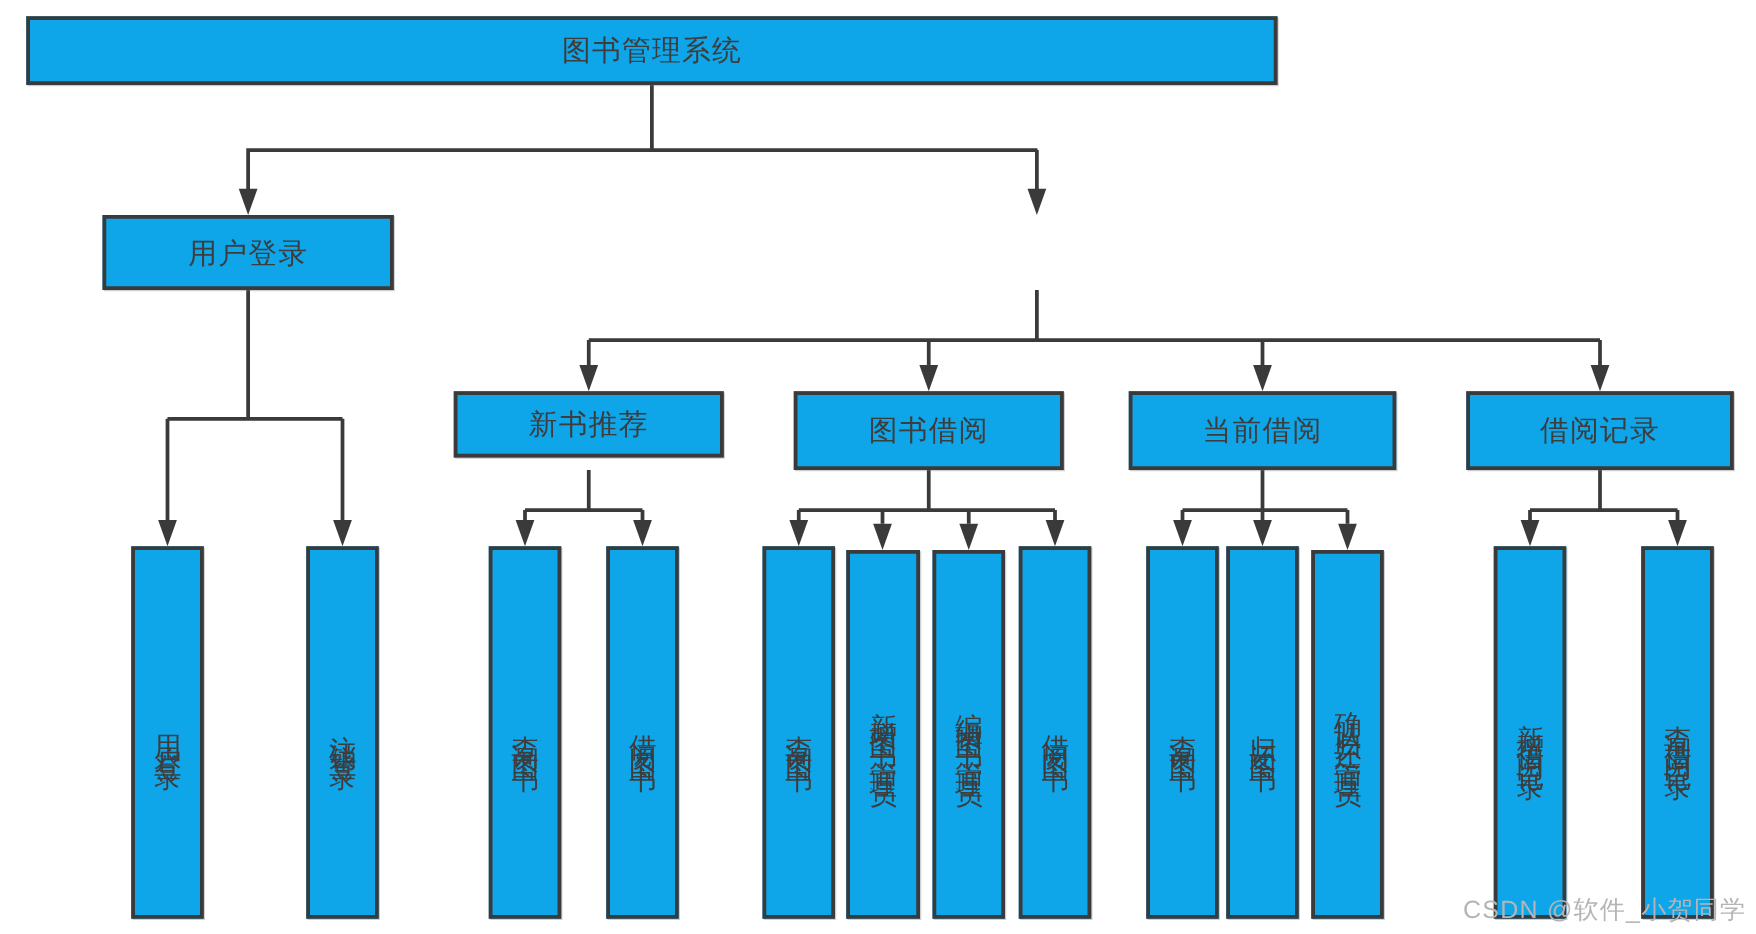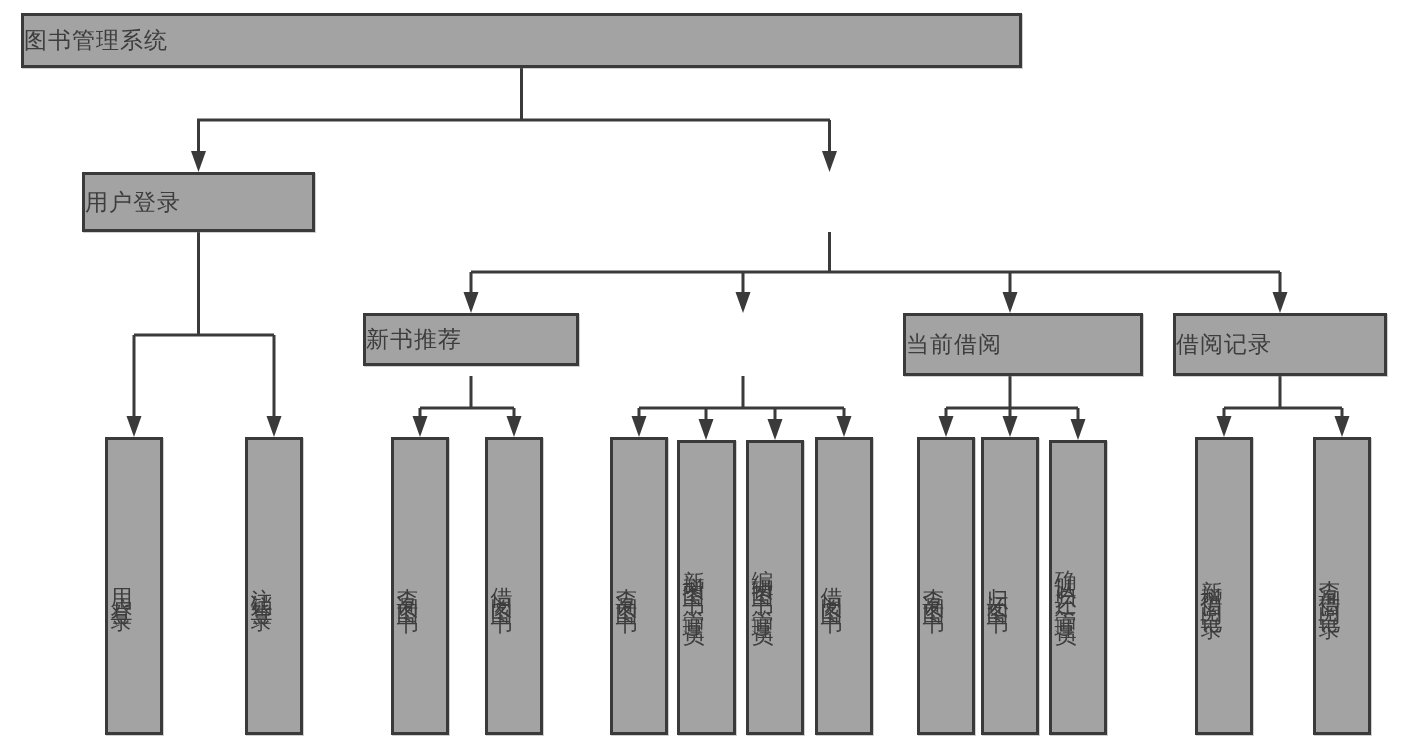--- a/index.html
+++ b/index.html
@@ -16,25 +16,26 @@
     overflow: hidden;
   }
   svg.connectors {
     position: absolute;
     left: 0;
     top: 0;
     pointer-events: none;
   }
   .node {
     position: absolute;
-    background: #a3a3a3;
+    background: #0ea5e9;
     border: 3px solid #3a3a3a;
     box-sizing: border-box;
     display: flex;
     align-items: center;
+    justify-content: center;
     color: #3d3d3d;
     box-shadow: 1px 1px 0 rgba(120,120,120,0.35);
     font-family: Liberation Serif, serif;
   }
   .node.h .label {
     font-size: 23px;
     letter-spacing: 1px;
     white-space: nowrap;
   }
   .node.v .label {
@@ -96,21 +97,24 @@
     <span class="label">图书管理系统</span>
   </div>
 
   <div class="node h" style="left:82px; top:172px; width:233px; height:60px">
     <span class="label">用户登录</span>
   </div>
 
   <div class="node h" style="left:363px; top:313px; width:216px; height:53px">
     <span class="label">新书推荐</span>
   </div>
-  <div class="node h" style="left:903px; top:313px; width:240px; height:63px">
+  <div class="node h" style="left:635px; top:313px; width:216px; height:63px">
+    <span class="label">图书借阅</span>
+  </div>
+  <div class="node h" style="left:903px; top:313px; width:214px; height:63px">
     <span class="label">当前借阅</span>
   </div>
   <div class="node h" style="left:1173px; top:313px; width:214px; height:63px">
     <span class="label">借阅记录</span>
   </div>
 
   <div class="node v" style="left:105px; top:437px; width:58px; height:298px">
     <span class="label">用户登录</span>
   </div>
   <div class="node v" style="left:245px; top:437px; width:58px; height:298px">
@@ -147,14 +151,15 @@
     <span class="label">确认归还（管理员）</span>
   </div>
 
   <div class="node v" style="left:1195px; top:437px; width:58px; height:298px">
     <span class="label">新增借阅记录</span>
   </div>
   <div class="node v" style="left:1313px; top:437px; width:58px; height:298px">
     <span class="label">查询借阅记录</span>
   </div>
 
+  <div class="watermark">CSDN @软件_小贺同学</div>
 
 </div>
 
 </body></html>

